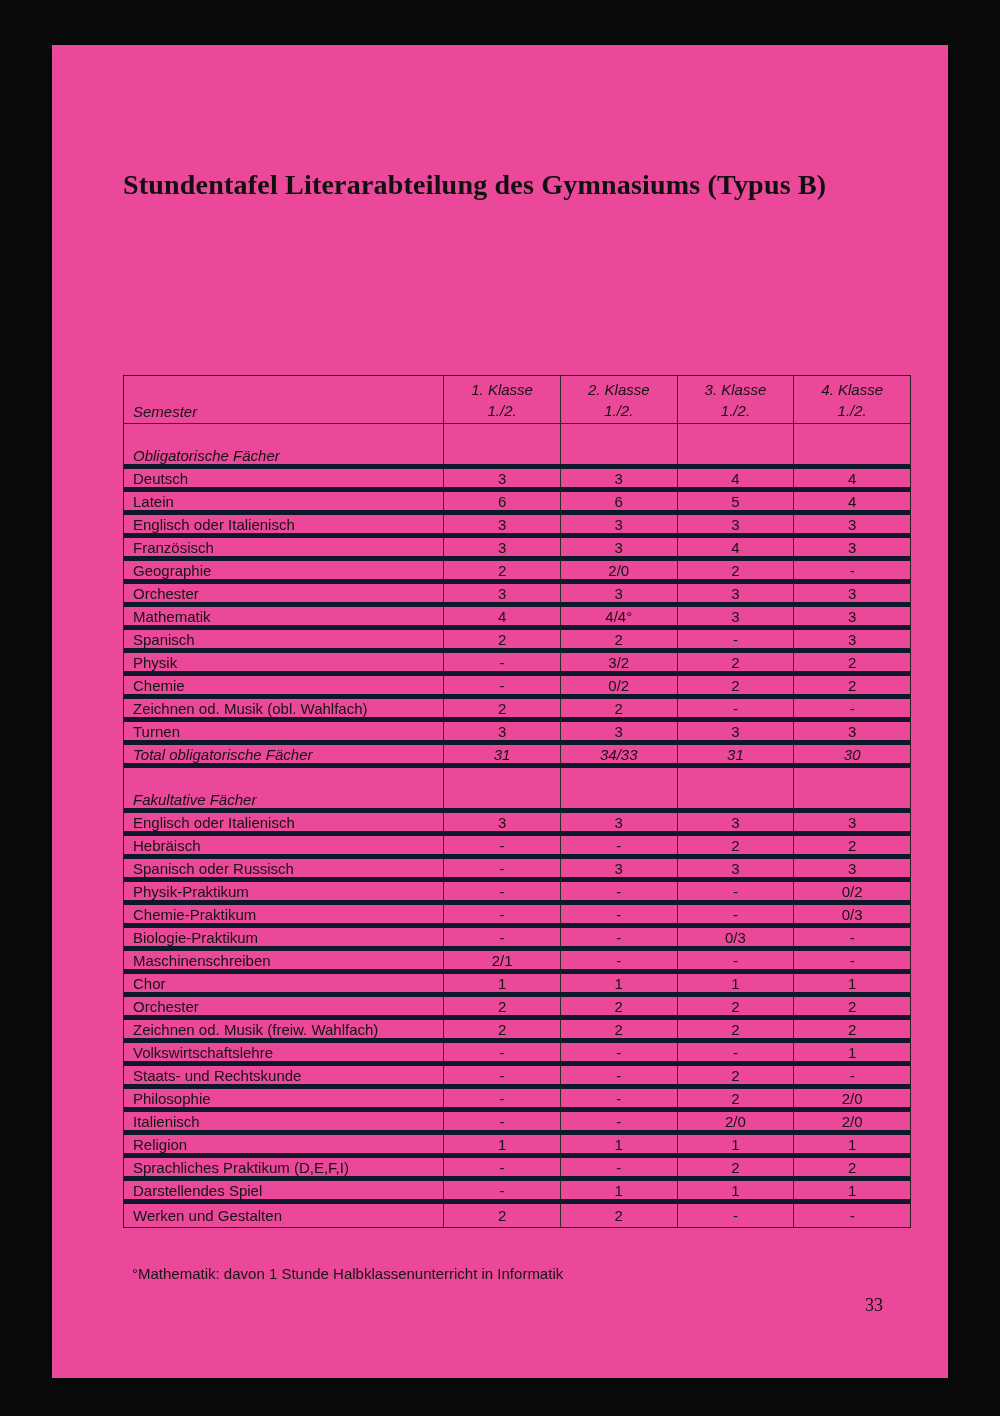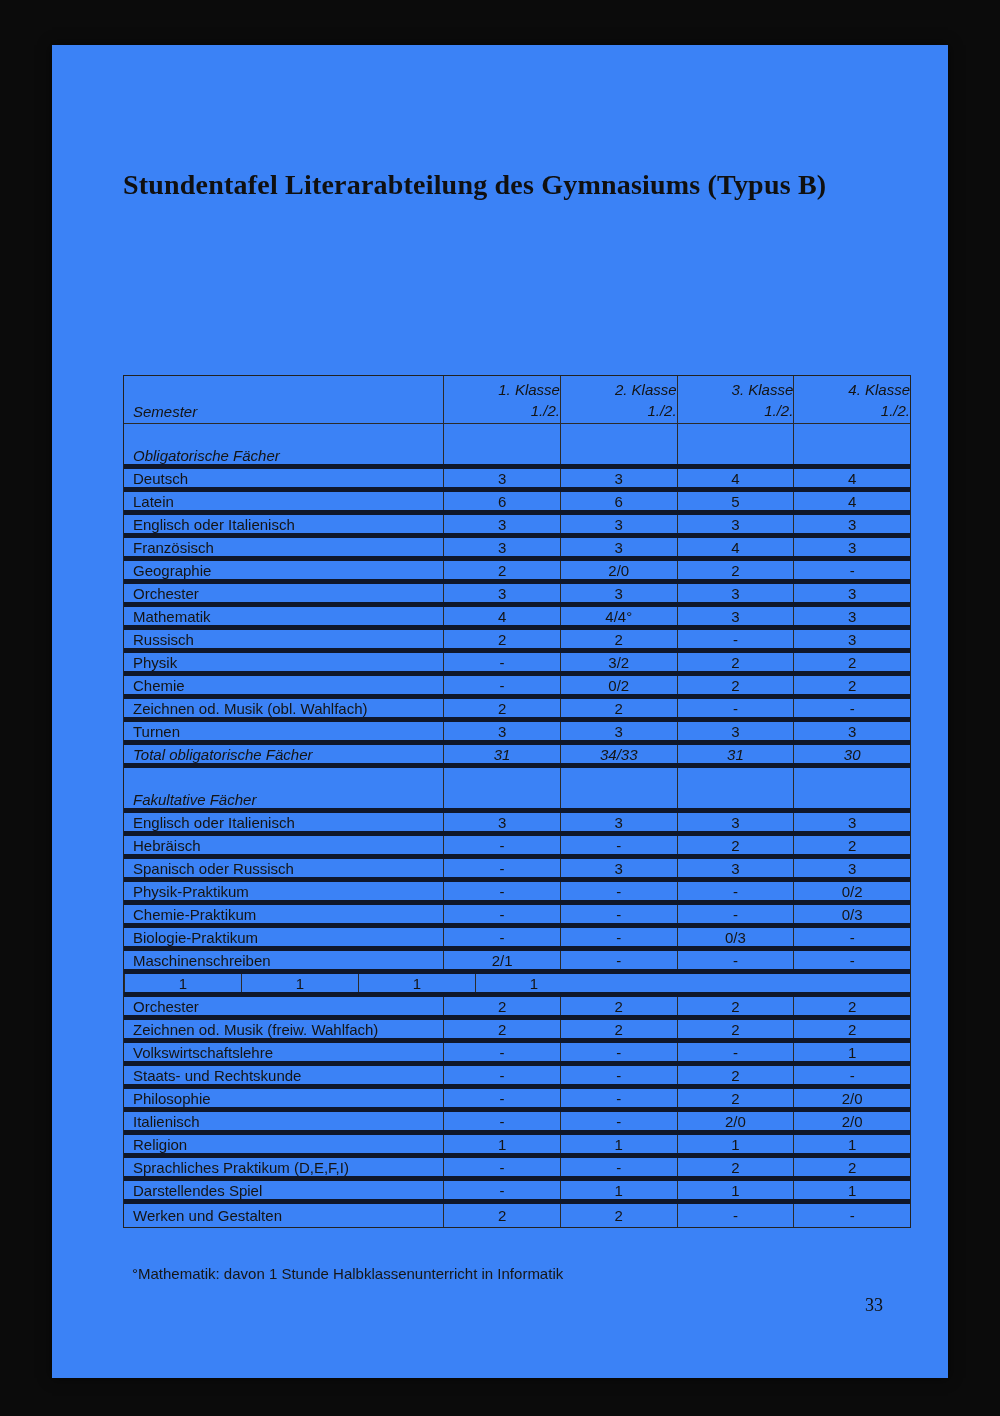--- a/index.html
+++ b/index.html
@@ -8,21 +8,21 @@
     width: 1000px; height: 1416px;
     background: #0b0b0b;
     position: relative;
     font-family: "Liberation Sans", sans-serif;
     color: #111;
   }
   .page {
     position: absolute;
     left: 52px; top: 45px;
     width: 896px; height: 1333px;
-    background: #3b82f6;
+    background: #ec4899;
     box-shadow: 0 0 12px rgba(0,0,0,0.6);
   }
   .title {
     position: absolute;
     left: 71px; top: 105px;
     font-family: "Liberation Serif", serif;
     font-weight: bold;
     font-size: 28px;
     letter-spacing: 0.2px;
     color: #101010;
@@ -55,21 +55,21 @@
     overflow: hidden;
     white-space: nowrap;
   }
   .cell.val {
     width: 117px;
     border-left: 1px solid #2b2b2b;
     justify-content: center;
     text-align: center;
   }
   .thead .cell.label { align-items: flex-end; padding-bottom: 3px; font-style: italic; text-align: center; }
-  .thead .cell.val { flex-direction: column; justify-content: center; font-style: italic; line-height: 21px; align-items: flex-end; }
+  .thead .cell.val { flex-direction: column; justify-content: center; font-style: italic; line-height: 21px; }
   .trow.section .cell.label, .trow.total { font-style: italic; }
   .trow.total .cell.label { font-style: italic; }
   
   .footnote {
     position: absolute;
     left: 80px; top: 1220px;
     font-size: 15px;
     color: #161616;
   }
   .pagenum {
@@ -169,21 +169,21 @@
           <div class="cell val">3</div>
         </div>
         <div class="trow item">
           <div class="cell label">Mathematik</div>
           <div class="cell val">4</div>
           <div class="cell val">4/4°</div>
           <div class="cell val">3</div>
           <div class="cell val">3</div>
         </div>
         <div class="trow item">
-          <div class="cell label">Russisch</div>
+          <div class="cell label">Spanisch</div>
           <div class="cell val">2</div>
           <div class="cell val">2</div>
           <div class="cell val">-</div>
           <div class="cell val">3</div>
         </div>
         <div class="trow item">
           <div class="cell label">Physik</div>
           <div class="cell val">-</div>
           <div class="cell val">3/2</div>
           <div class="cell val">2</div>
@@ -274,20 +274,21 @@
           <div class="cell val">-</div>
         </div>
         <div class="trow item">
           <div class="cell label">Maschinenschreiben</div>
           <div class="cell val">2/1</div>
           <div class="cell val">-</div>
           <div class="cell val">-</div>
           <div class="cell val">-</div>
         </div>
         <div class="trow item">
+          <div class="cell label">Chor</div>
           <div class="cell val">1</div>
           <div class="cell val">1</div>
           <div class="cell val">1</div>
           <div class="cell val">1</div>
         </div>
         <div class="trow item">
           <div class="cell label">Orchester</div>
           <div class="cell val">2</div>
           <div class="cell val">2</div>
           <div class="cell val">2</div>

